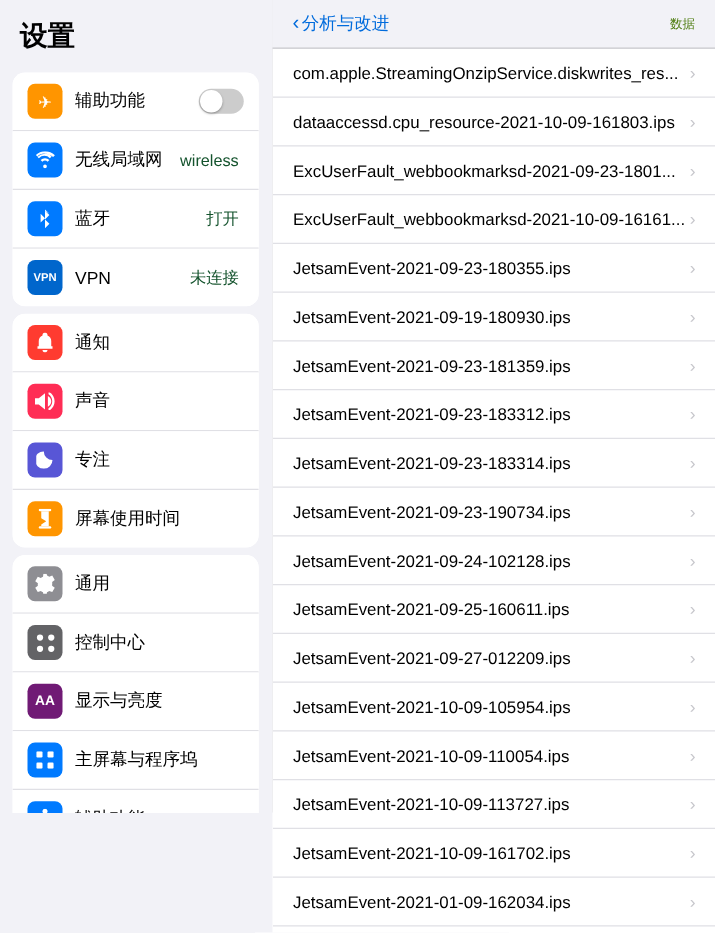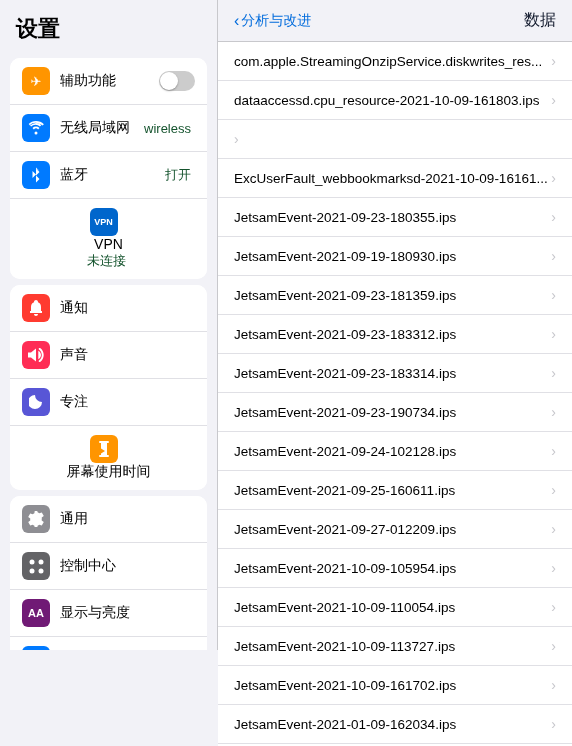--- a/index.html
+++ b/index.html
@@ -37,21 +37,20 @@
       display: flex;
       align-items: center;
       padding: 9px 12px;
       border-bottom: 0.5px solid #e0e0e5;
       cursor: pointer;
       position: relative;
       background: #fff;
     }
     .sidebar-item:last-child {
       border-bottom: none;
-      flex-direction: column;
     }
     .icon-circle {
       width: 28px;
       height: 28px;
       border-radius: 6px;
       display: flex;
       align-items: center;
       justify-content: center;
       margin-right: 10px;
       flex-shrink: 0;
@@ -112,22 +111,22 @@
     .back-chevron {
       font-size: 16px;
       margin-right: 2px;
     }
     .right-header-title {
       font-size: 15px;
       font-weight: 600;
       color: #000;
     }
     .right-header-section {
-      font-size: 16px;
-      color: #0f172a;
+      font-size: 10px;
+      color: #4d7c0f;
     }
     .file-list {
       flex: 1;
       overflow-y: auto;
     }
     .file-item {
       display: flex;
       align-items: center;
       padding: 11px 16px;
       border-bottom: 0.5px solid #e0e0e5;
@@ -316,20 +315,21 @@
   <div class="file-list" id="file-list-container">
   <div class="file-item">
         <span class="file-name">com.apple.StreamingOnzipService.diskwrites_res...</span>
         <span class="chevron-right">›</span>
       </div>
       <div class="file-item">
         <span class="file-name">dataaccessd.cpu_resource-2021-10-09-161803.ips</span>
         <span class="chevron-right">›</span>
       </div>
       <div class="file-item">
+        <span class="file-name">ExcUserFault_webbookmarksd-2021-09-23-1801...</span>
         <span class="chevron-right">›</span>
       </div>
       <div class="file-item">
         <span class="file-name">ExcUserFault_webbookmarksd-2021-10-09-16161...</span>
         <span class="chevron-right">›</span>
       </div>
       <div class="file-item">
         <span class="file-name">JetsamEvent-2021-09-23-180355.ips</span>
         <span class="chevron-right">›</span>
       </div>

